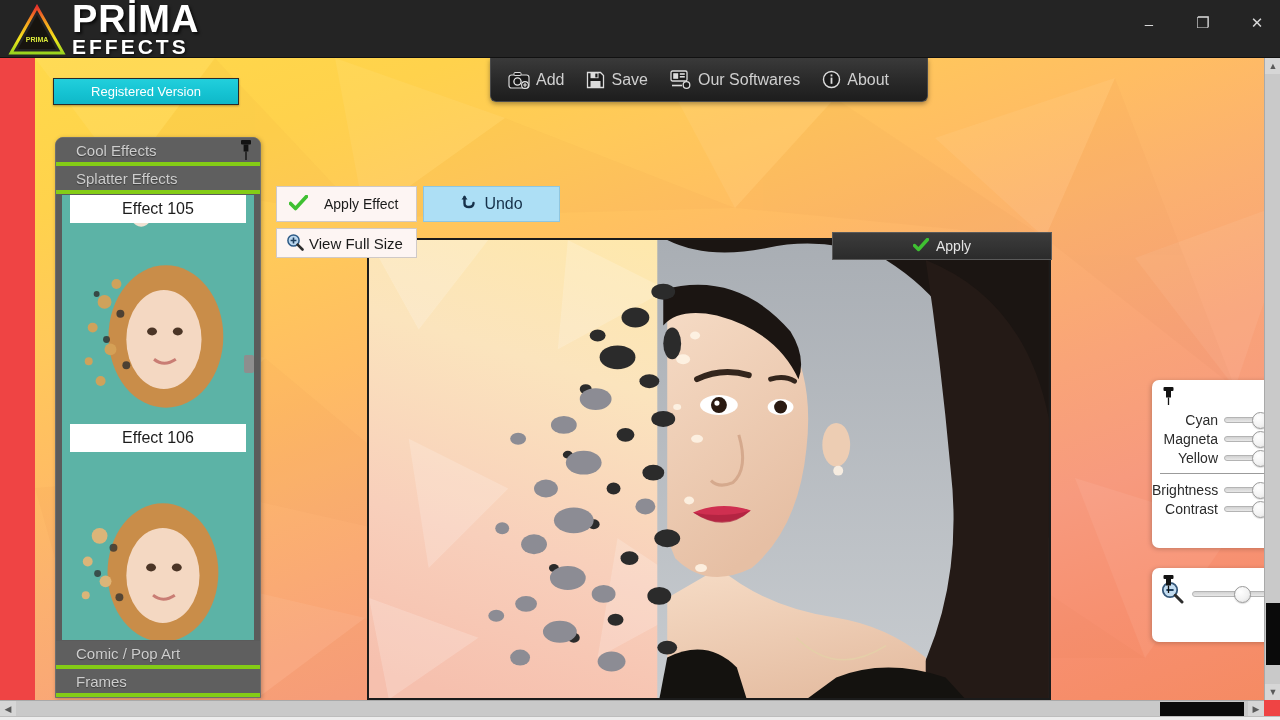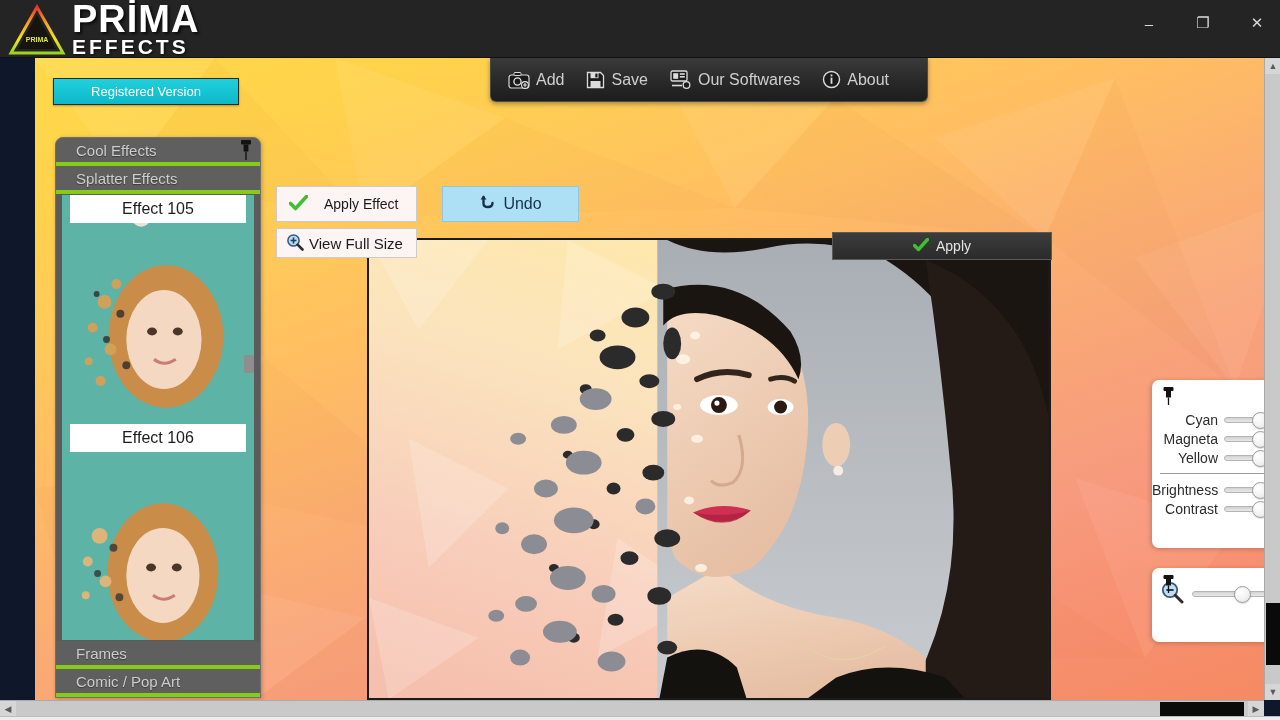--- a/index.html
+++ b/index.html
@@ -3,21 +3,21 @@
 <meta charset="utf-8">
 <style>
   * { box-sizing: border-box; margin: 0; padding: 0; }
   html, body {
     width: 1280px; height: 720px; overflow: hidden;
     font-family: "Liberation Sans", sans-serif;
     background: #ffffff;
   }
   #app {
     position: relative; width: 1280px; height: 720px;
-    background: #0f172a;
+    background: #ef4444;
   }
 
   
   .titlebar {
     position: absolute; left: 0; top: 0; width: 1280px; height: 58px;
     background: #242424;
     border-bottom: 1px solid #111;
   }
   .logo-wrap {
     position: absolute; left: 8px; top: 2px;
@@ -125,21 +125,21 @@
   }
 
   
   .apply-effect-btn {
     position: absolute; left: 241px; top: 128px; width: 141px; height: 36px;
     background: #fdf5f3; border: 1px solid #cfc9c7;
     display: flex; align-items: center; gap: 16px; padding-left: 12px;
     color: #1a1a1a; font-size: 14px; cursor: default;
   }
   .undo-btn {
-    position: absolute; left: 407px; top: 128px; width: 137px; height: 36px;
+    position: absolute; left: 388px; top: 128px; width: 137px; height: 36px;
     background: #addff5; border: 1px solid #8fc6e0;
     display: flex; align-items: center; justify-content: center; gap: 7px;
     color: #16314a; font-size: 16px; cursor: default;
   }
   .viewfull-btn {
     position: absolute; left: 241px; top: 170px; width: 141px; height: 30px;
     background: #fdf5f3; border: 1px solid #cfc9c7;
     display: flex; align-items: center; gap: 5px; padding-left: 9px;
     color: #1a1a1a; font-size: 15px; cursor: default; z-index: 6;
   }
@@ -429,24 +429,24 @@
                 <circle cx="36" cy="120" r="4"></circle>
               </g>
             </g>
           </svg>
           <div class="thumb-label">Effect 106</div>
         </div>
       </div>
 
       <div class="bottom-cats">
         <div class="cat-row">
+          <span>Comic / Pop Art</span>
+        </div>
+        <div class="cat-row">
           <span>Frames</span>
-        </div>
-        <div class="cat-row">
-          <span>Comic / Pop Art</span>
         </div>
       </div>
     </div>
 
     <div class="canvas-frame">
       <svg class="photo" viewBox="0 0 684 462" preserveAspectRatio="none">
         <defs>
           <linearGradient id="bgl" x1="0.6" y1="0" x2="0.15" y2="1">
             <stop offset="0%" stop-color="#ffe9a8"></stop>
             <stop offset="35%" stop-color="#fbe4bd"></stop>

